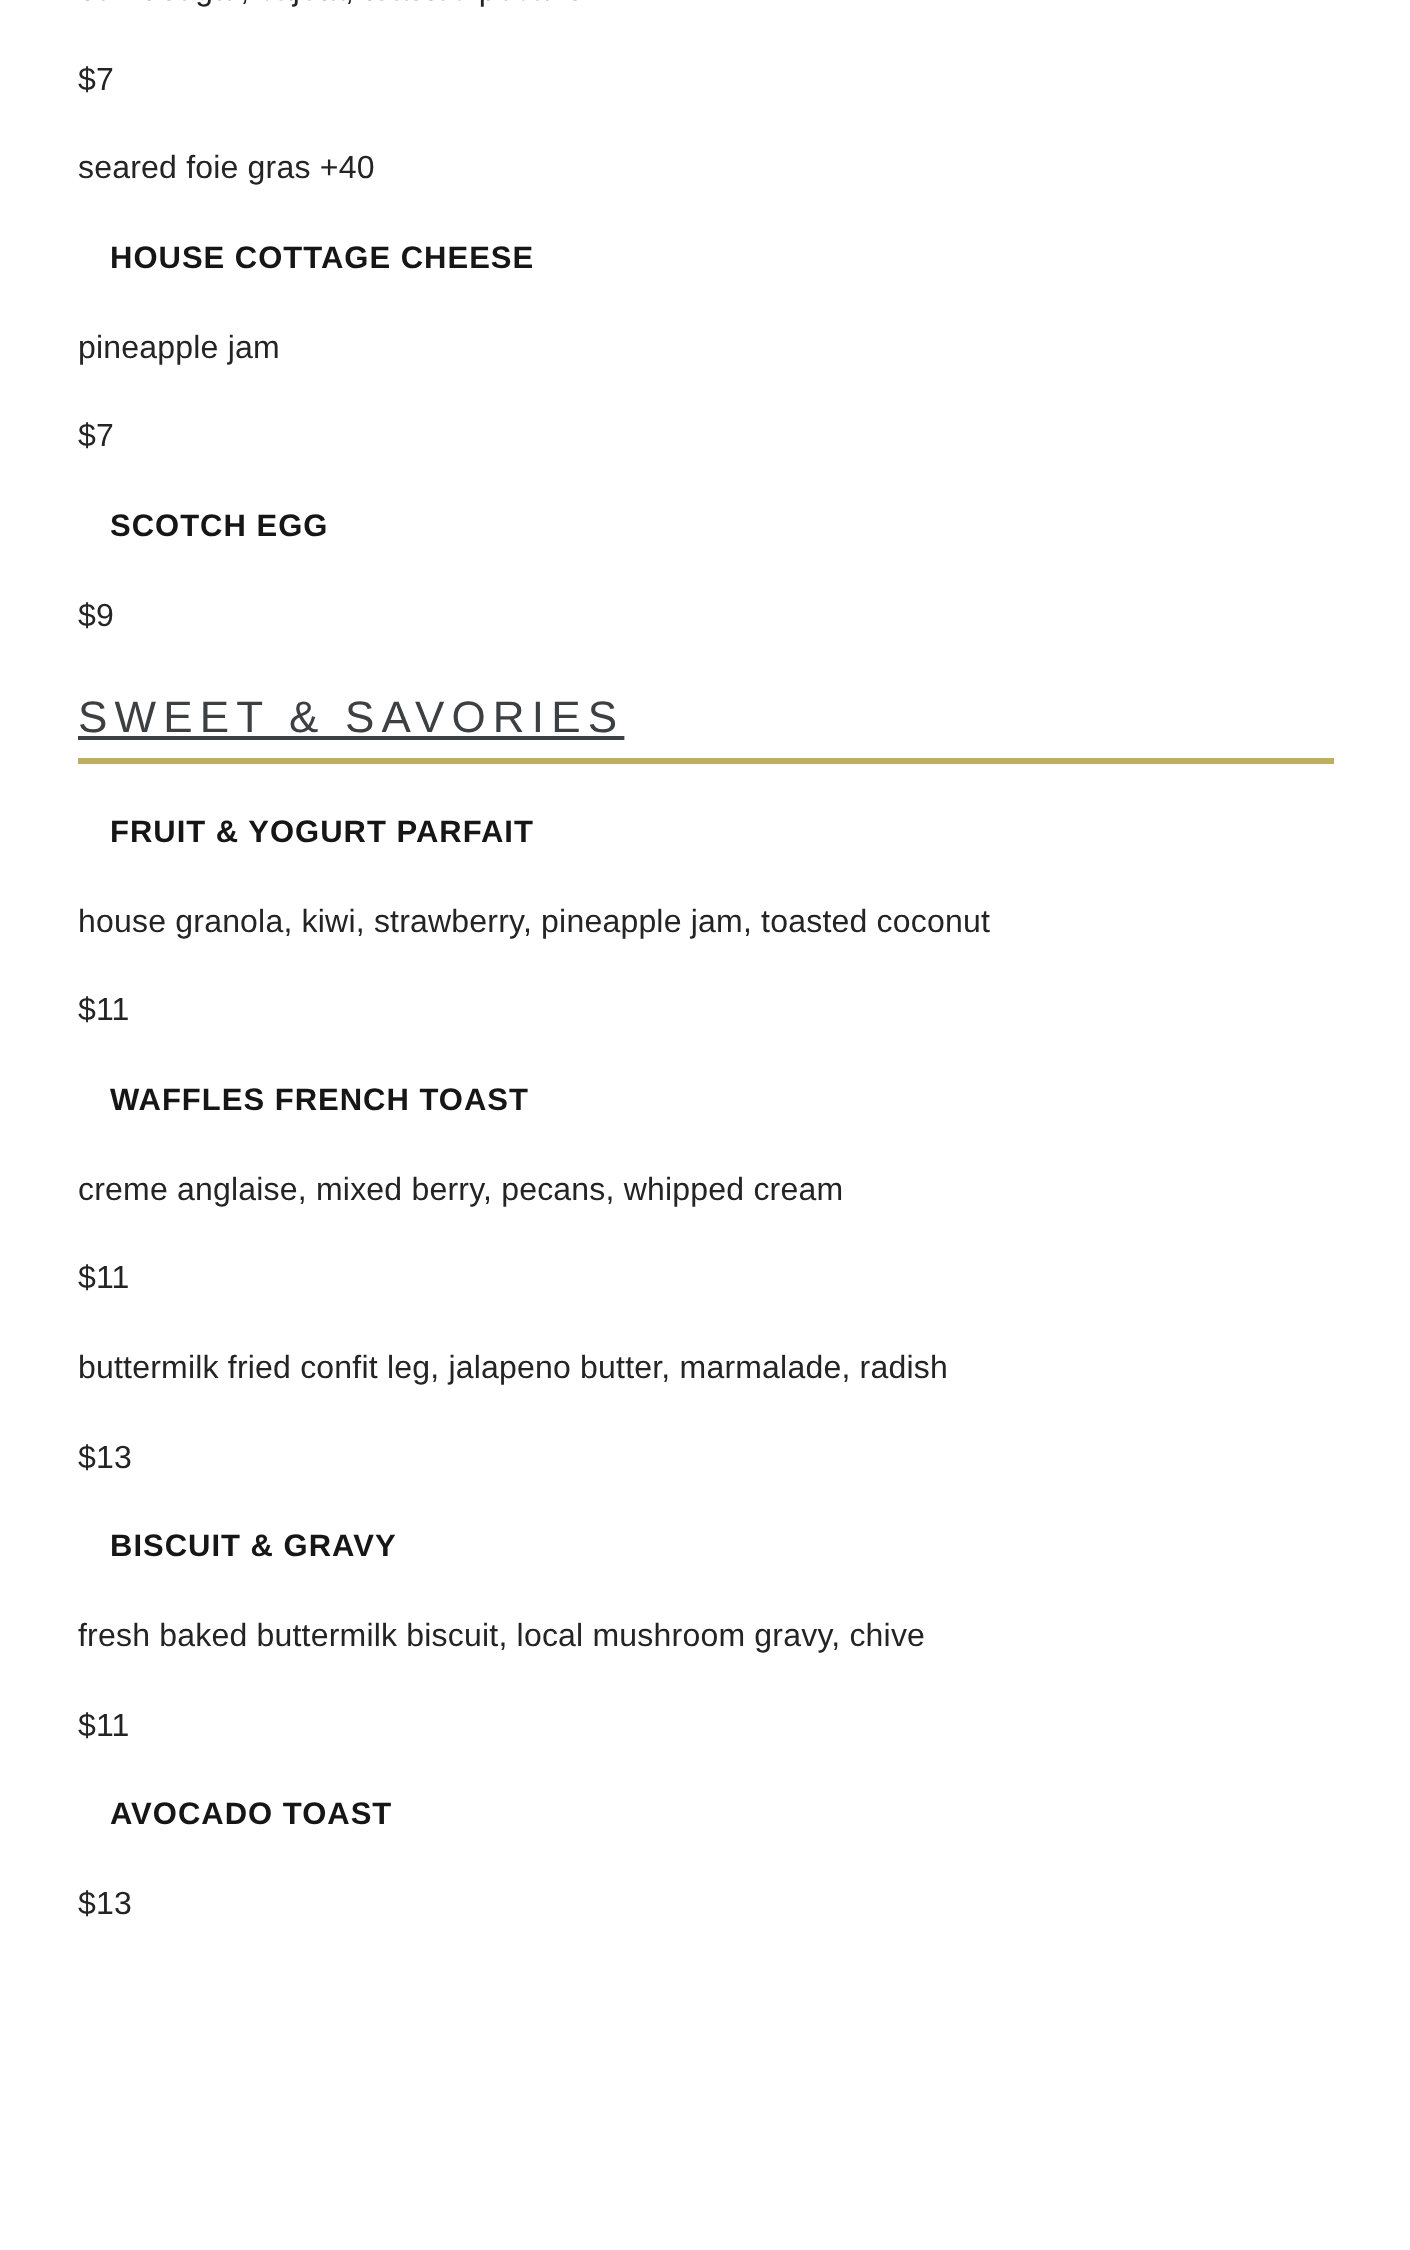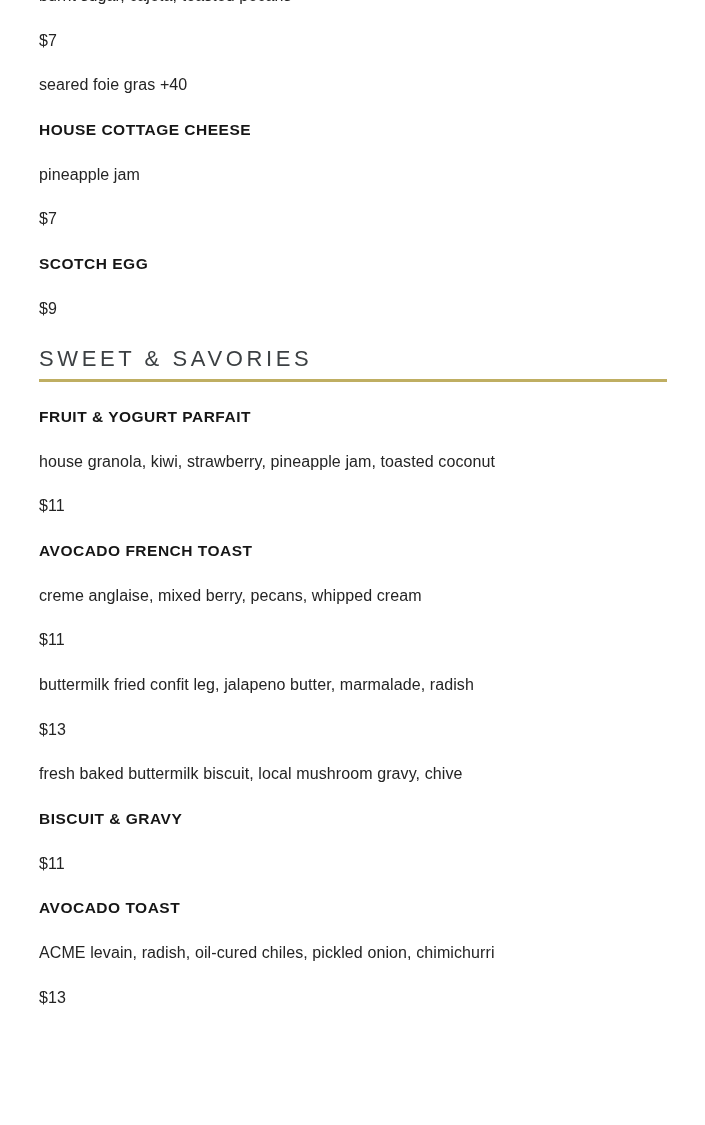--- a/index.html
+++ b/index.html
@@ -26,30 +26,32 @@
     letter-spacing: 0.1px;
     margin: 0 0 25.7px 0;
     color: #242424;
     white-space: nowrap;
   }
   .menu-line.name {
     font-weight: 700;
     font-size: 15.5px;
     letter-spacing: 0.5px;
     color: #161616;
+    margin-left: 16px;
   }
   .section-heading {
     height: 30px;
     line-height: 30px;
     font-size: 22px;
     font-weight: 400;
     letter-spacing: 3.6px;
     color: #3c4043;
     margin: 4px 0 0 0;
     white-space: nowrap;
+    text-decoration: underline;
   }
   .section-divider {
     height: 0;
     border: none;
     border-top: 3px solid #bfae62;
     margin: 5px 0 25.4px 0;
   }
 </style>
 </head>
 <body>
@@ -70,29 +72,28 @@
   </div>
 
   <div>
     <h2 class="section-heading">SWEET &amp; SAVORIES</h2>
     <div class="section-divider"></div>
 
     <div class="menu-line name">FRUIT &amp; YOGURT PARFAIT</div>
     <div class="menu-line">house granola, kiwi, strawberry, pineapple jam, toasted coconut</div>
     <div class="menu-line">$11</div>
 
-    <div class="menu-line name">AVOCADO FRENCH TOAST</div>
+    <div class="menu-line name">WAFFLES FRENCH TOAST</div>
     <div class="menu-line">creme anglaise, mixed berry, pecans, whipped cream</div>
     <div class="menu-line">$11</div>
 
     <div class="menu-line">buttermilk fried confit leg, jalapeno butter, marmalade, radish</div>
     <div class="menu-line">$13</div>
 
+    <div class="menu-line name">BISCUIT &amp; GRAVY</div>
     <div class="menu-line">fresh baked buttermilk biscuit, local mushroom gravy, chive</div>
-    <div class="menu-line name">BISCUIT &amp; GRAVY</div>
     <div class="menu-line">$11</div>
 
     <div class="menu-line name">AVOCADO TOAST</div>
-    <div class="menu-line">ACME levain, radish, oil-cured chiles, pickled onion, chimichurri</div>
     <div class="menu-line">$13</div>
   </div>
 
 </div>
 
 </body></html>

